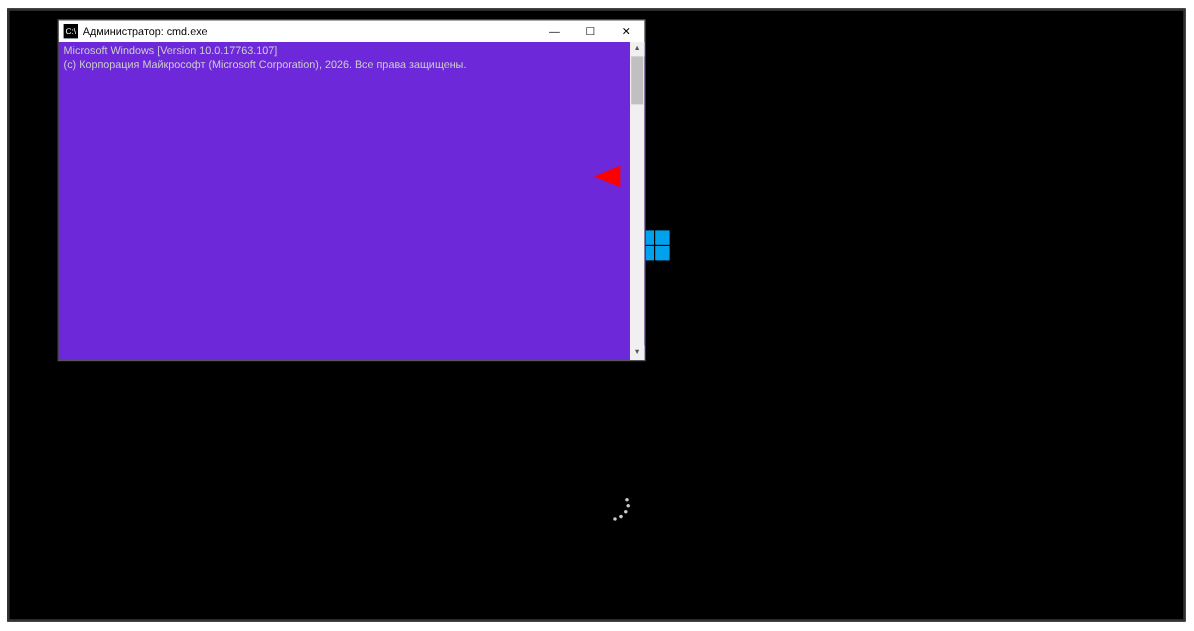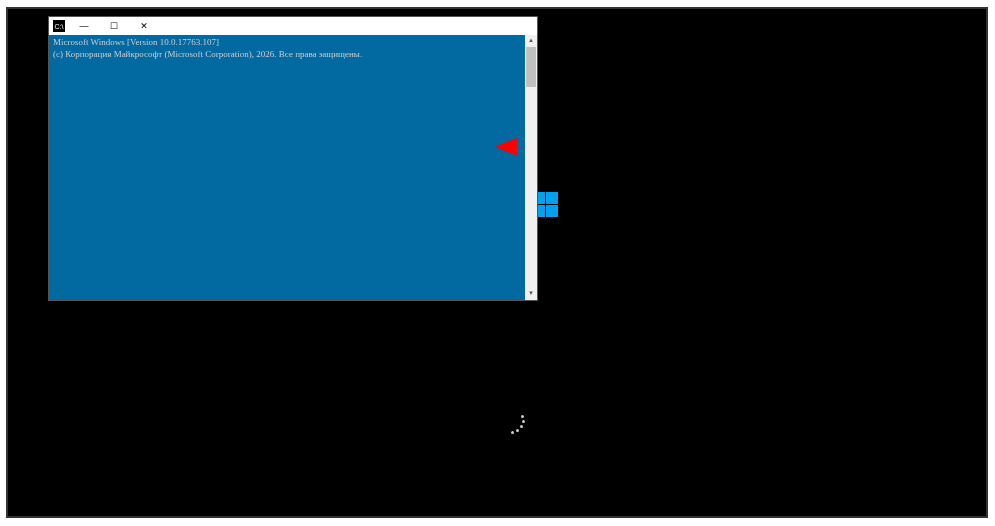--- a/index.html
+++ b/index.html
@@ -97,26 +97,26 @@
       display: flex;
       align-items: center;
       justify-content: center;
       font-size: 9px;
       font-family: "Segoe UI", sans-serif;
       color: #000;
       cursor: pointer;
     }
     .cmd-body {
       flex: 1;
-      background: #0369a1;
+      background: #6d28d9;
       color: #ccc;
       font-size: 9px;
       padding: 2px 4px;
       position: relative;
-      font-family: Liberation Serif, serif;
+      font-family: Liberation Sans, sans-serif;
       line-height: 1.3;
     }
     .cmd-body .line {
       white-space: pre;
     }
     .scrollbar {
       position: absolute;
       right: 0;
       top: 0;
       bottom: 0;
@@ -178,20 +178,21 @@
     <div class="spinner-dot" style="left:20px; top:20px;"></div>
     <div class="spinner-dot" style="left:24px; top:16px;"></div>
     <div class="spinner-dot" style="left:26px; top:11px;"></div>
     <div class="spinner-dot" style="left:25px; top:6px;"></div>
     <div class="spinner-dot" style="left:15px; top:22px;"></div>
   </div>
 
   <div class="cmd-window">
     <div class="titlebar">
       <div class="titlebar-icon">C:\</div>
+      <div class="titlebar-text">Администратор: cmd.exe</div>
       <div class="titlebar-controls">
         <div class="titlebar-btn">—</div>
         <div class="titlebar-btn">☐</div>
         <div class="titlebar-btn close">✕</div>
       </div>
     </div>
     <div class="cmd-body">
       <div class="line">Microsoft Windows [Version 10.0.17763.107]</div>
       <div class="line">(c) Корпорация Майкрософт (Microsoft Corporation), 2026. Все права защищены.</div>
       <div class="line">&nbsp;</div>

